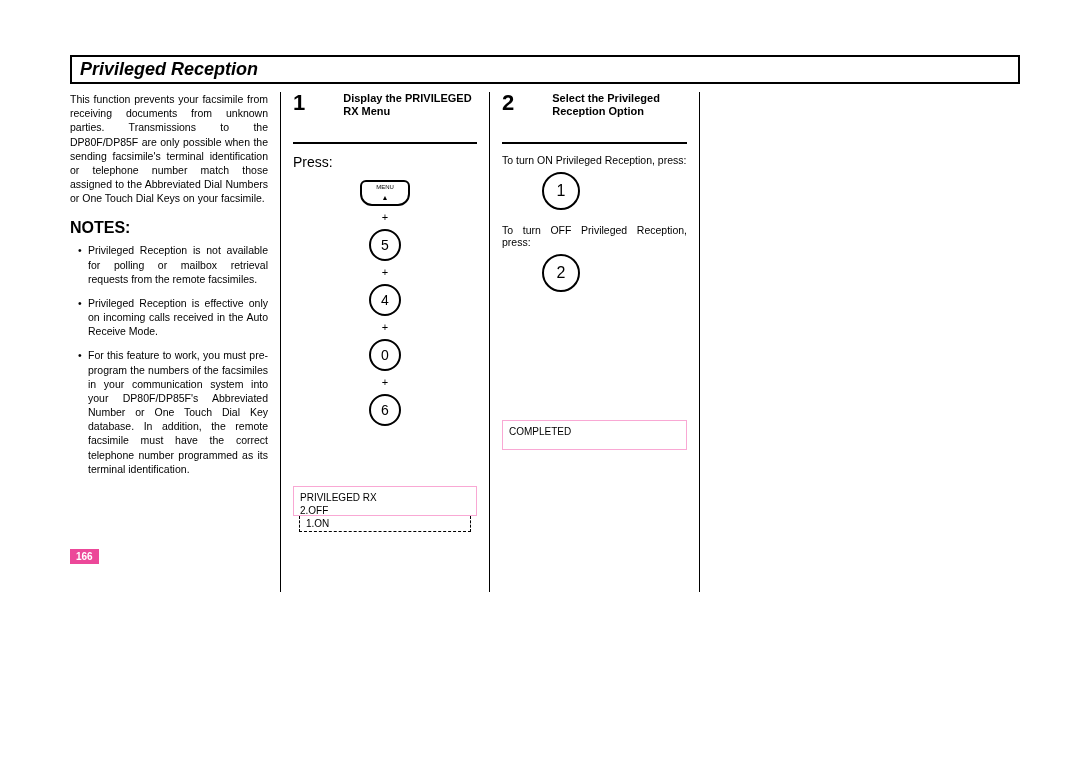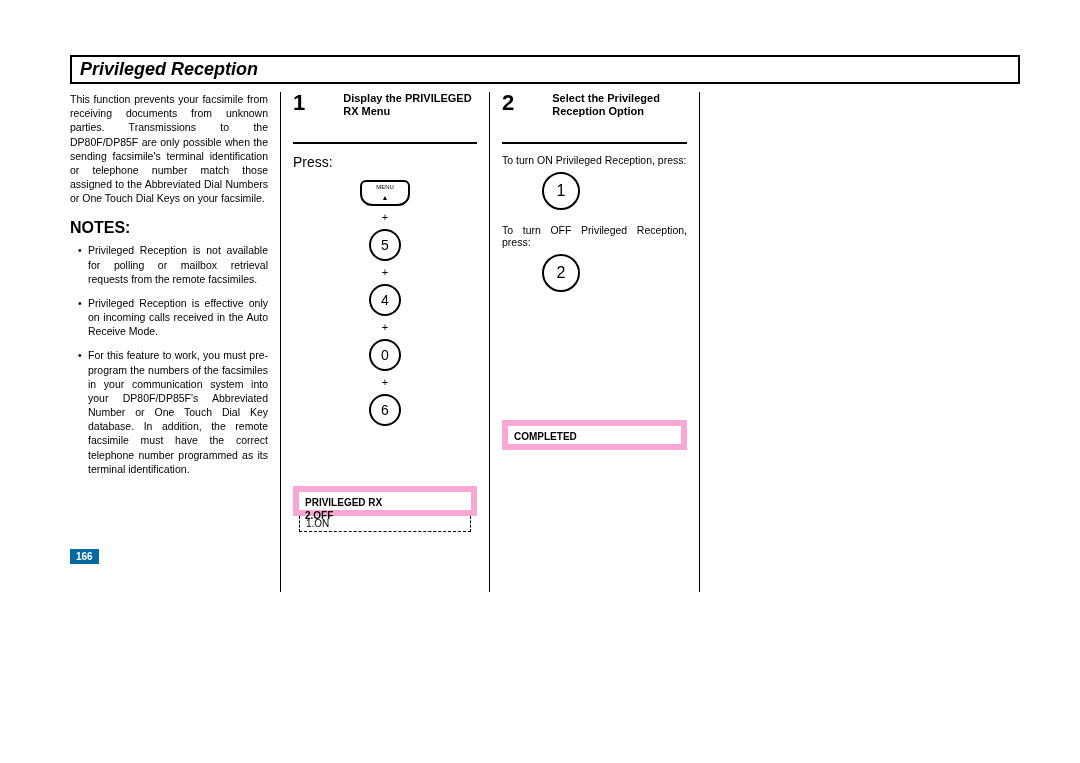--- a/index.html
+++ b/index.html
@@ -151,45 +151,44 @@
     display: flex;
     align-items: center;
     justify-content: center;
     font-size: 16px;
     margin: 6px 0 14px 40px;
   }
   .display-box-wrap {
     margin-top: 60px;
   }
   .display-box {
-    border: 6px solid #f9a8d4;
+    border: 1px solid #f9a8d4;
     padding: 4px 6px;
     font-size: 10px;
     line-height: 1.3;
     height: 30px;
     box-sizing: border-box;
-    font-weight: bold;
   }
   .display-sub {
     border: 1px dashed #000;
     border-top: none;
     padding: 2px 6px;
     font-size: 10px;
     margin: 0 6px;
   }
   .body-text {
     font-size: 10.5px;
     text-align: justify;
     margin: 8px 0 4px 0;
   }
   .page-num {
     position: absolute;
     bottom: 28px;
     left: 70px;
-    background: #0369a1;
+    background: #ec4899;
     color: #fff;
     font-size: 10px;
     font-weight: bold;
     padding: 2px 6px;
   }
 </style>
 </head>
 <body>
 
 <div class="page">

